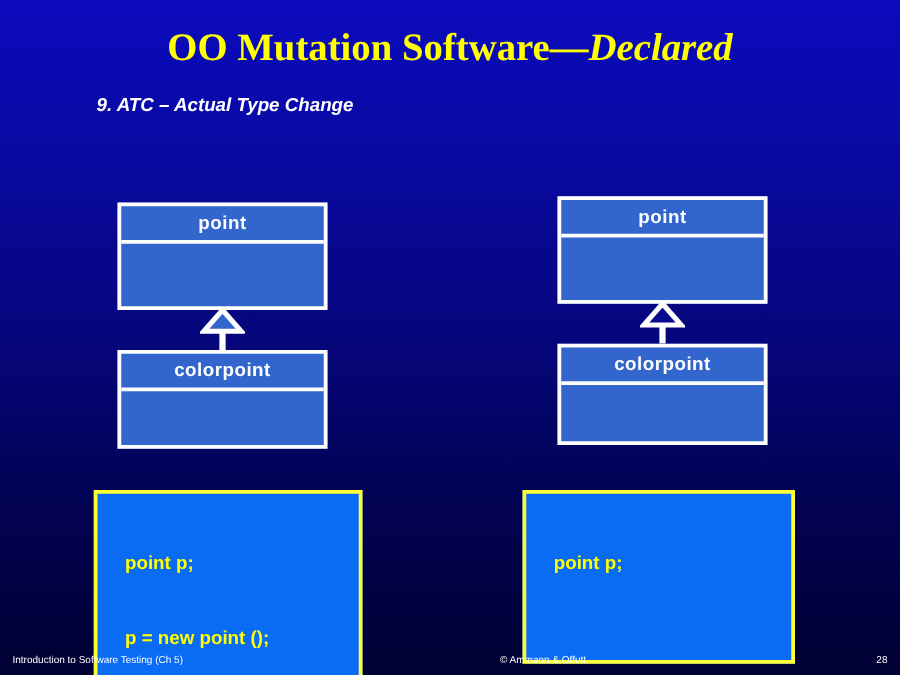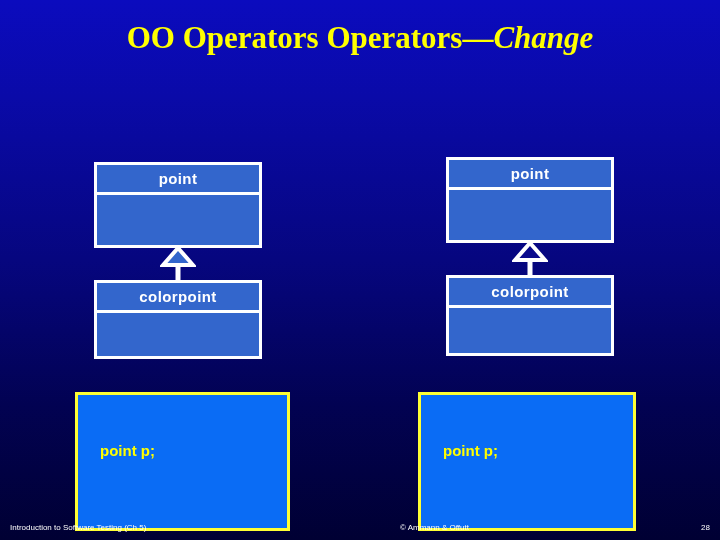--- a/index.html
+++ b/index.html
@@ -120,22 +120,23 @@
   }
   #footer-left  { left: 10px; }
   #footer-mid   { left: 400px; text-align: right; }
   #footer-page  { right: 10px; }
 </style>
 </head>
 <body>
 
 <div id="slide">
 
-  <div id="title"><span>OO Operators Operators</span><span>—</span><span class="ital">Change</span></div>
+  <div id="title"><span>OO Mutation Software</span><span>—</span><span class="ital">Declared</span></div>
 
+  <div class="col-head" id="head-left">9. ATC – Actual Type Change</div>
 
   <div class="uml-box" id="box-l-point">
     <div class="uml-name">point</div>
     <div class="uml-body"></div>
   </div>
 
   <div class="gen-arrow" id="arrow-left">
     <svg width="36" height="33" viewBox="0 0 36 33">
       <polygon points="18,1 33,18 3,18" fill="#3366cc" stroke="#ffffff" stroke-width="4" stroke-linejoin="miter"></polygon>
       <rect x="15.5" y="17" width="5" height="16" fill="#ffffff"></rect>
@@ -159,20 +160,21 @@
     </svg>
   </div>
 
   <div class="uml-box" id="box-r-colorpoint">
     <div class="uml-name">colorpoint</div>
     <div class="uml-body"></div>
   </div>
 
   <div class="code-box" id="code-left">
     <span class="code-line"><span class="mark"></span><span>point p;</span></span>
+    <span class="code-line"><span class="mark"></span><span>p = new point ();</span></span>
     
   </div>
 
   <div class="code-box" id="code-right">
     <span class="code-line"><span class="mark"></span><span>point p;</span></span>
     
   </div>
 
   <div class="footer" id="footer-left">Introduction to Software Testing (Ch 5)</div>
   <div class="footer" id="footer-mid">© Ammann &amp; Offutt</div>

